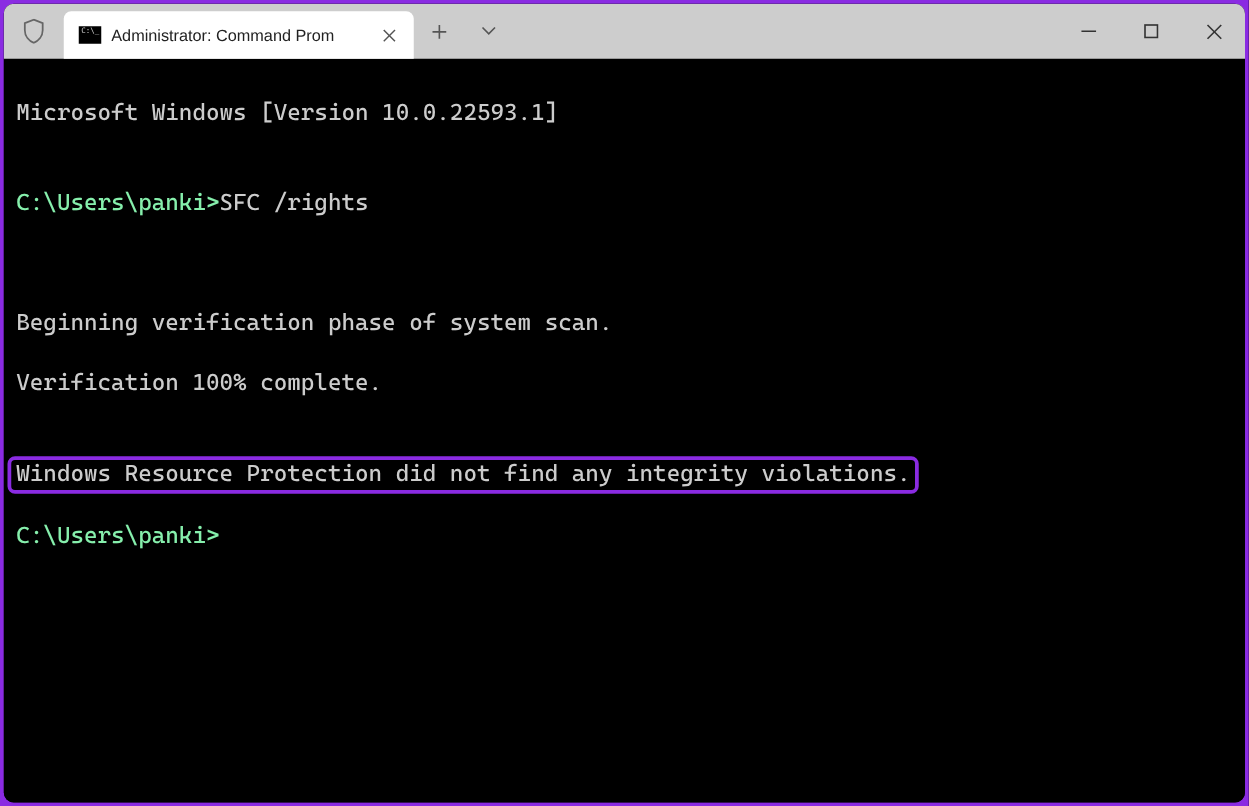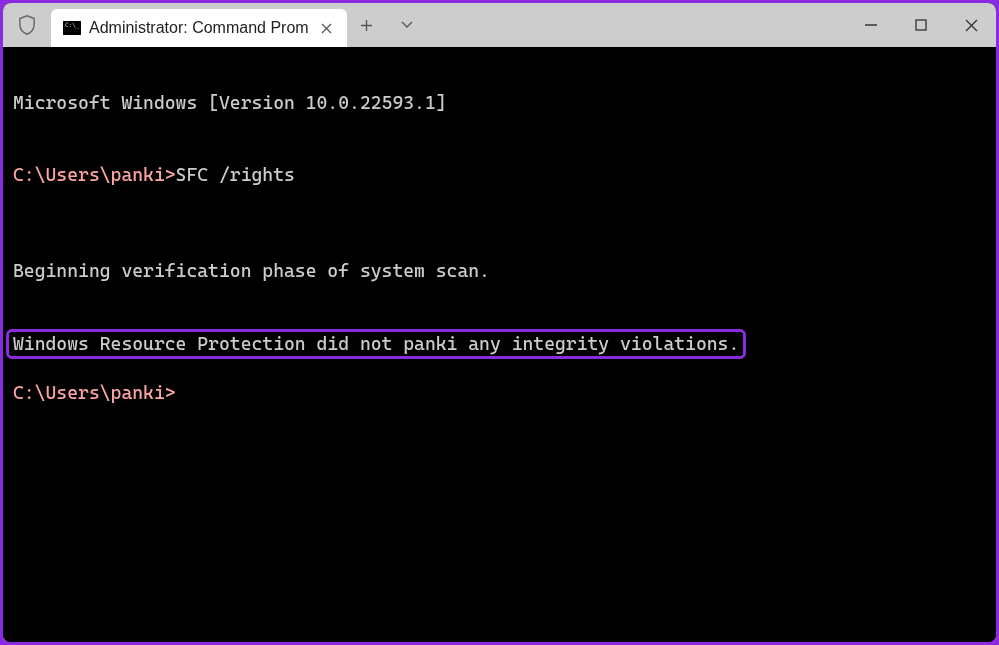--- a/index.html
+++ b/index.html
@@ -62,21 +62,21 @@
       content: "C:\\_";
       position: absolute;
       top: 1px;
       left: 2px;
       font-size: 6px;
       color: #ccc;
       font-family: monospace;
       line-height: 6px;
     }
     .tab-title {
-      font-size: 16px;
+      font-size: 13px;
       color: #222;
       white-space: nowrap;
       overflow: hidden;
       flex: 1;
     }
     .tab-close {
       width: 20px;
       height: 20px;
       display: flex;
       align-items: center;
@@ -117,36 +117,35 @@
     .terminal {
       flex: 1;
       background: #000;
       padding: 8px 10px;
       font-family: "Cascadia Mono", "Consolas", monospace;
       font-size: 18.5px;
       line-height: 24px;
       color: #ccc;
       white-space: pre;
       overflow: hidden;
-      margin-top: 12px;
     }
     .term-line {
       display: block;
     }
     .highlighted {
       display: inline-block;
       border: 3px solid #8A2BE2;
       border-radius: 6px;
       padding: 0 4px;
       margin-left: -7px;
       margin-top: -2px;
       margin-bottom: -2px;
     }
     .prompt-text {
-      color: #fca5a5;
+      color: #86efac;
     }
   </style>
 </head>
 <body>
 
 <div class="window">
   <div class="titlebar">
     <div class="shield-area">
       <svg class="shield-icon" viewBox="0 0 24 28">
         <path d="M12 1 L22 5 V13 C22 20 17 25 12 27 C7 25 2 20 2 13 V5 Z" fill="none" stroke="#666" stroke-width="2"></path>
@@ -195,18 +194,19 @@
     </div>
   </div>
 
   <div class="terminal">
 <span class="term-line">Microsoft Windows [Version 10.0.22593.1]</span>
 <span class="term-line"></span>
 <span class="term-line"><span class="prompt-text">C:\Users\panki&gt;</span><span>SFC /rights</span></span>
 <span class="term-line"></span>
 <span class="term-line"></span>
 <span class="term-line">Beginning verification phase of system scan.</span>
-<span class="term-line"></span>
-<span class="highlighted">Windows Resource Protection did not panki any integrity violations.</span>
+<span class="term-line">Verification 100% complete.</span>
+<span class="term-line"></span>
+<span class="highlighted">Windows Resource Protection did not find any integrity violations.</span>
 <span class="term-line"></span>
 <span class="term-line"><span class="prompt-text">C:\Users\panki&gt;</span></span>
   </div>
 </div>
 
 </body></html>

